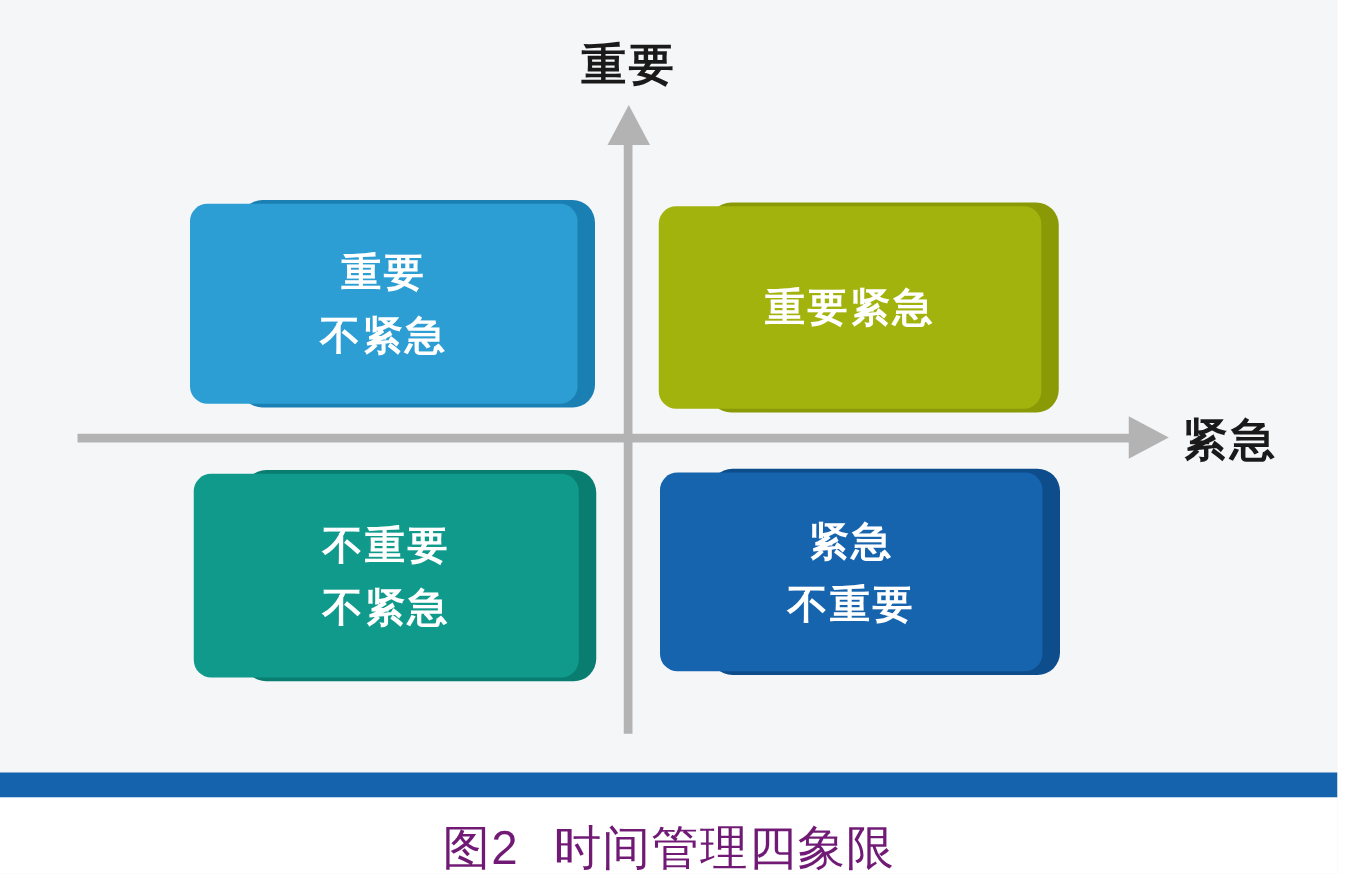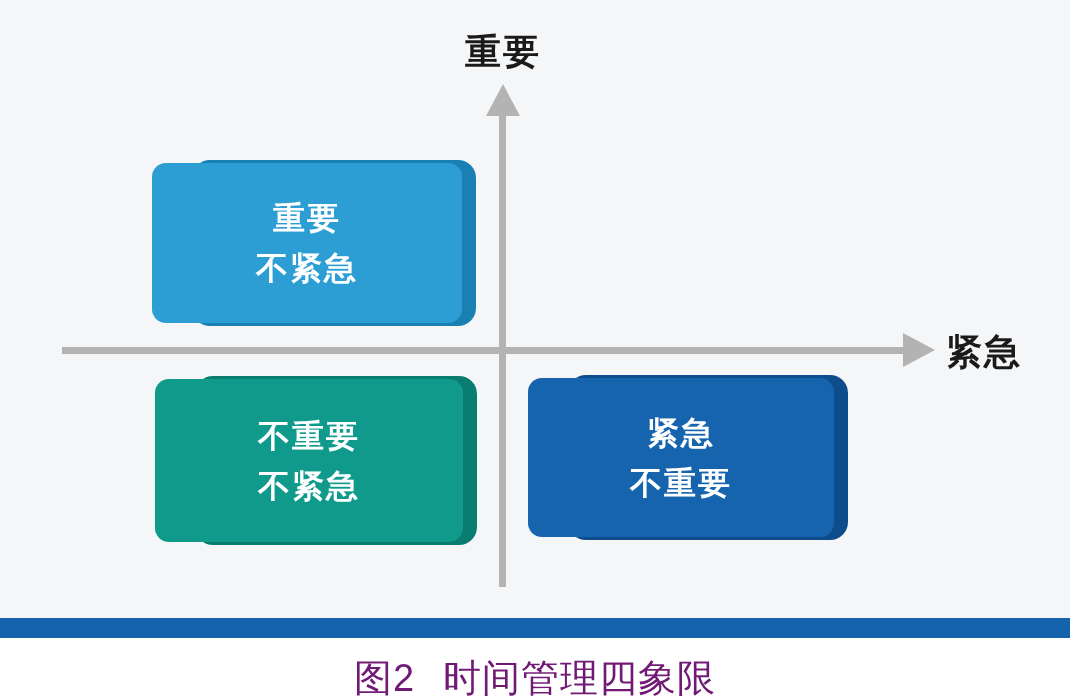--- a/index.html
+++ b/index.html
@@ -147,20 +147,26 @@
   <div class="axis-label x">紧急</div>
 
   <div class="quad tl">
     <div class="quad-shadow" style="background: rgb(26, 127, 178);"></div>
     <div class="quad-face" style="background: rgb(45, 158, 212);">
       <div class="quad-line">重要</div>
       <div class="quad-line">不紧急</div>
     </div>
   </div>
 
+  <div class="quad tr">
+    <div class="quad-shadow" style="background: rgb(138, 154, 6);"></div>
+    <div class="quad-face" style="background: rgb(163, 179, 14);">
+      <div class="quad-line">重要紧急</div>
+    </div>
+  </div>
 
   <div class="quad bl">
     <div class="quad-shadow" style="background: rgb(10, 125, 113);"></div>
     <div class="quad-face" style="background: rgb(15, 154, 140);">
       <div class="quad-line">不重要</div>
       <div class="quad-line">不紧急</div>
     </div>
   </div>
 
   <div class="quad br">

